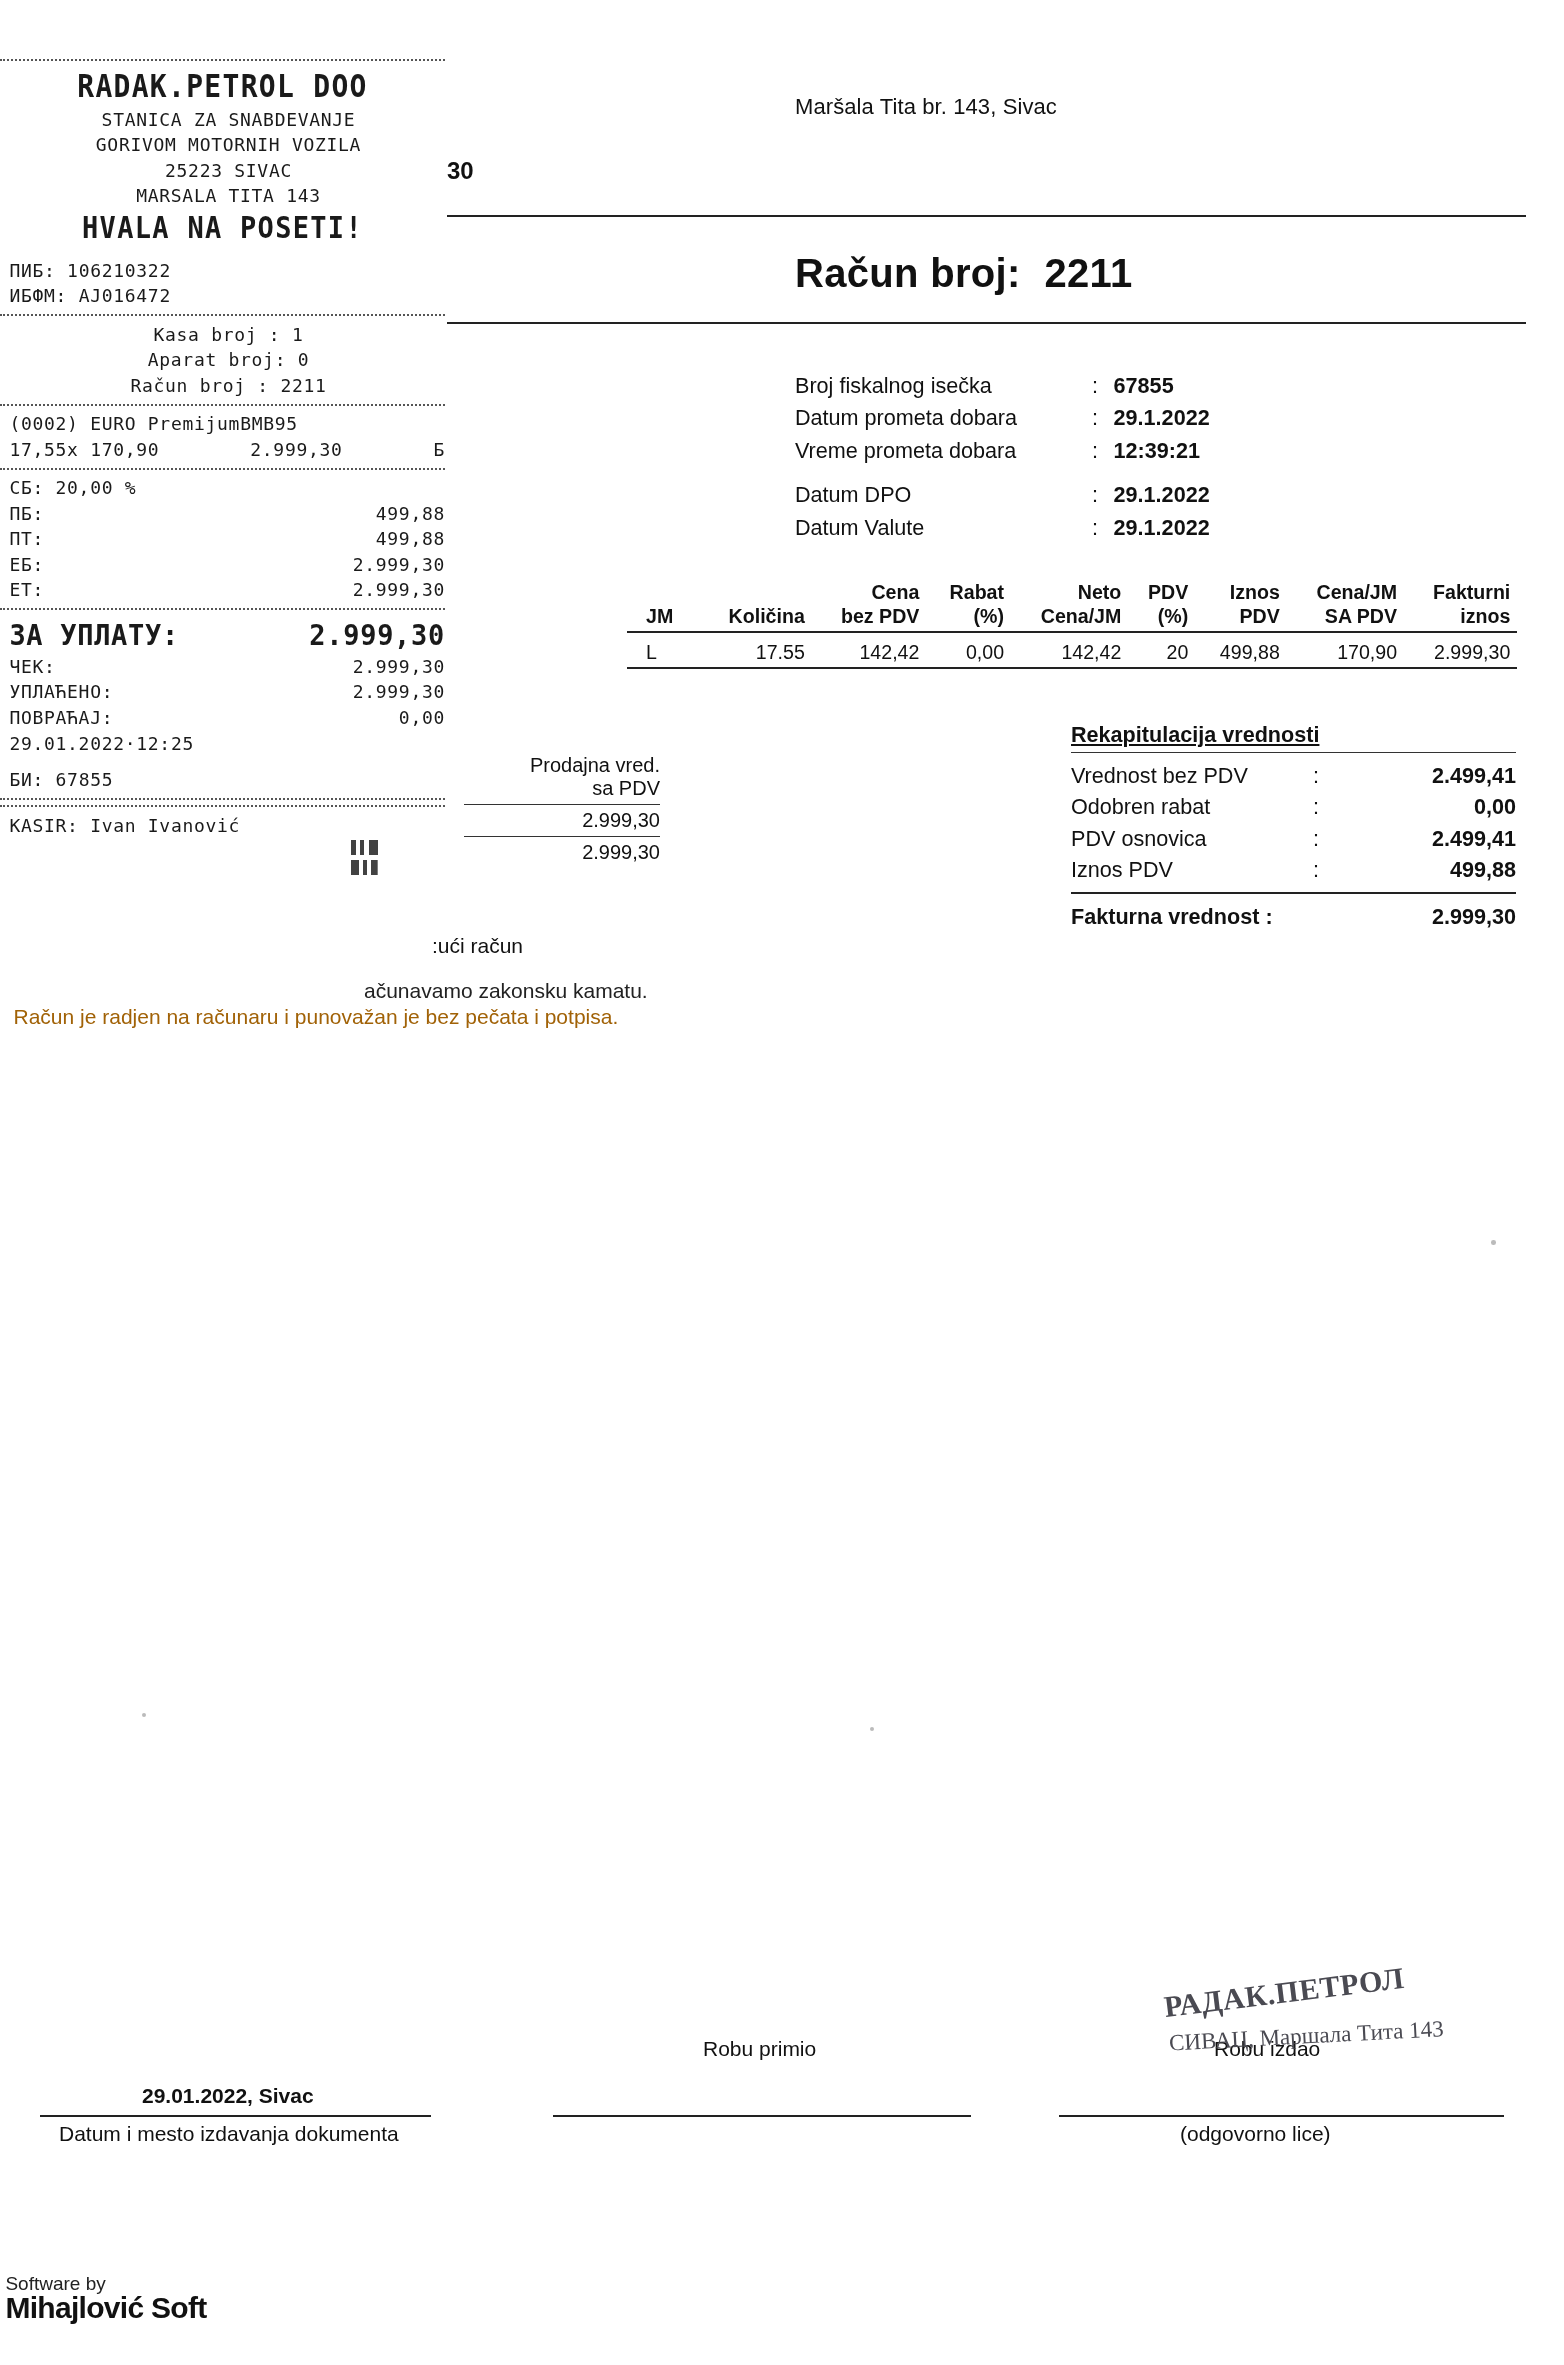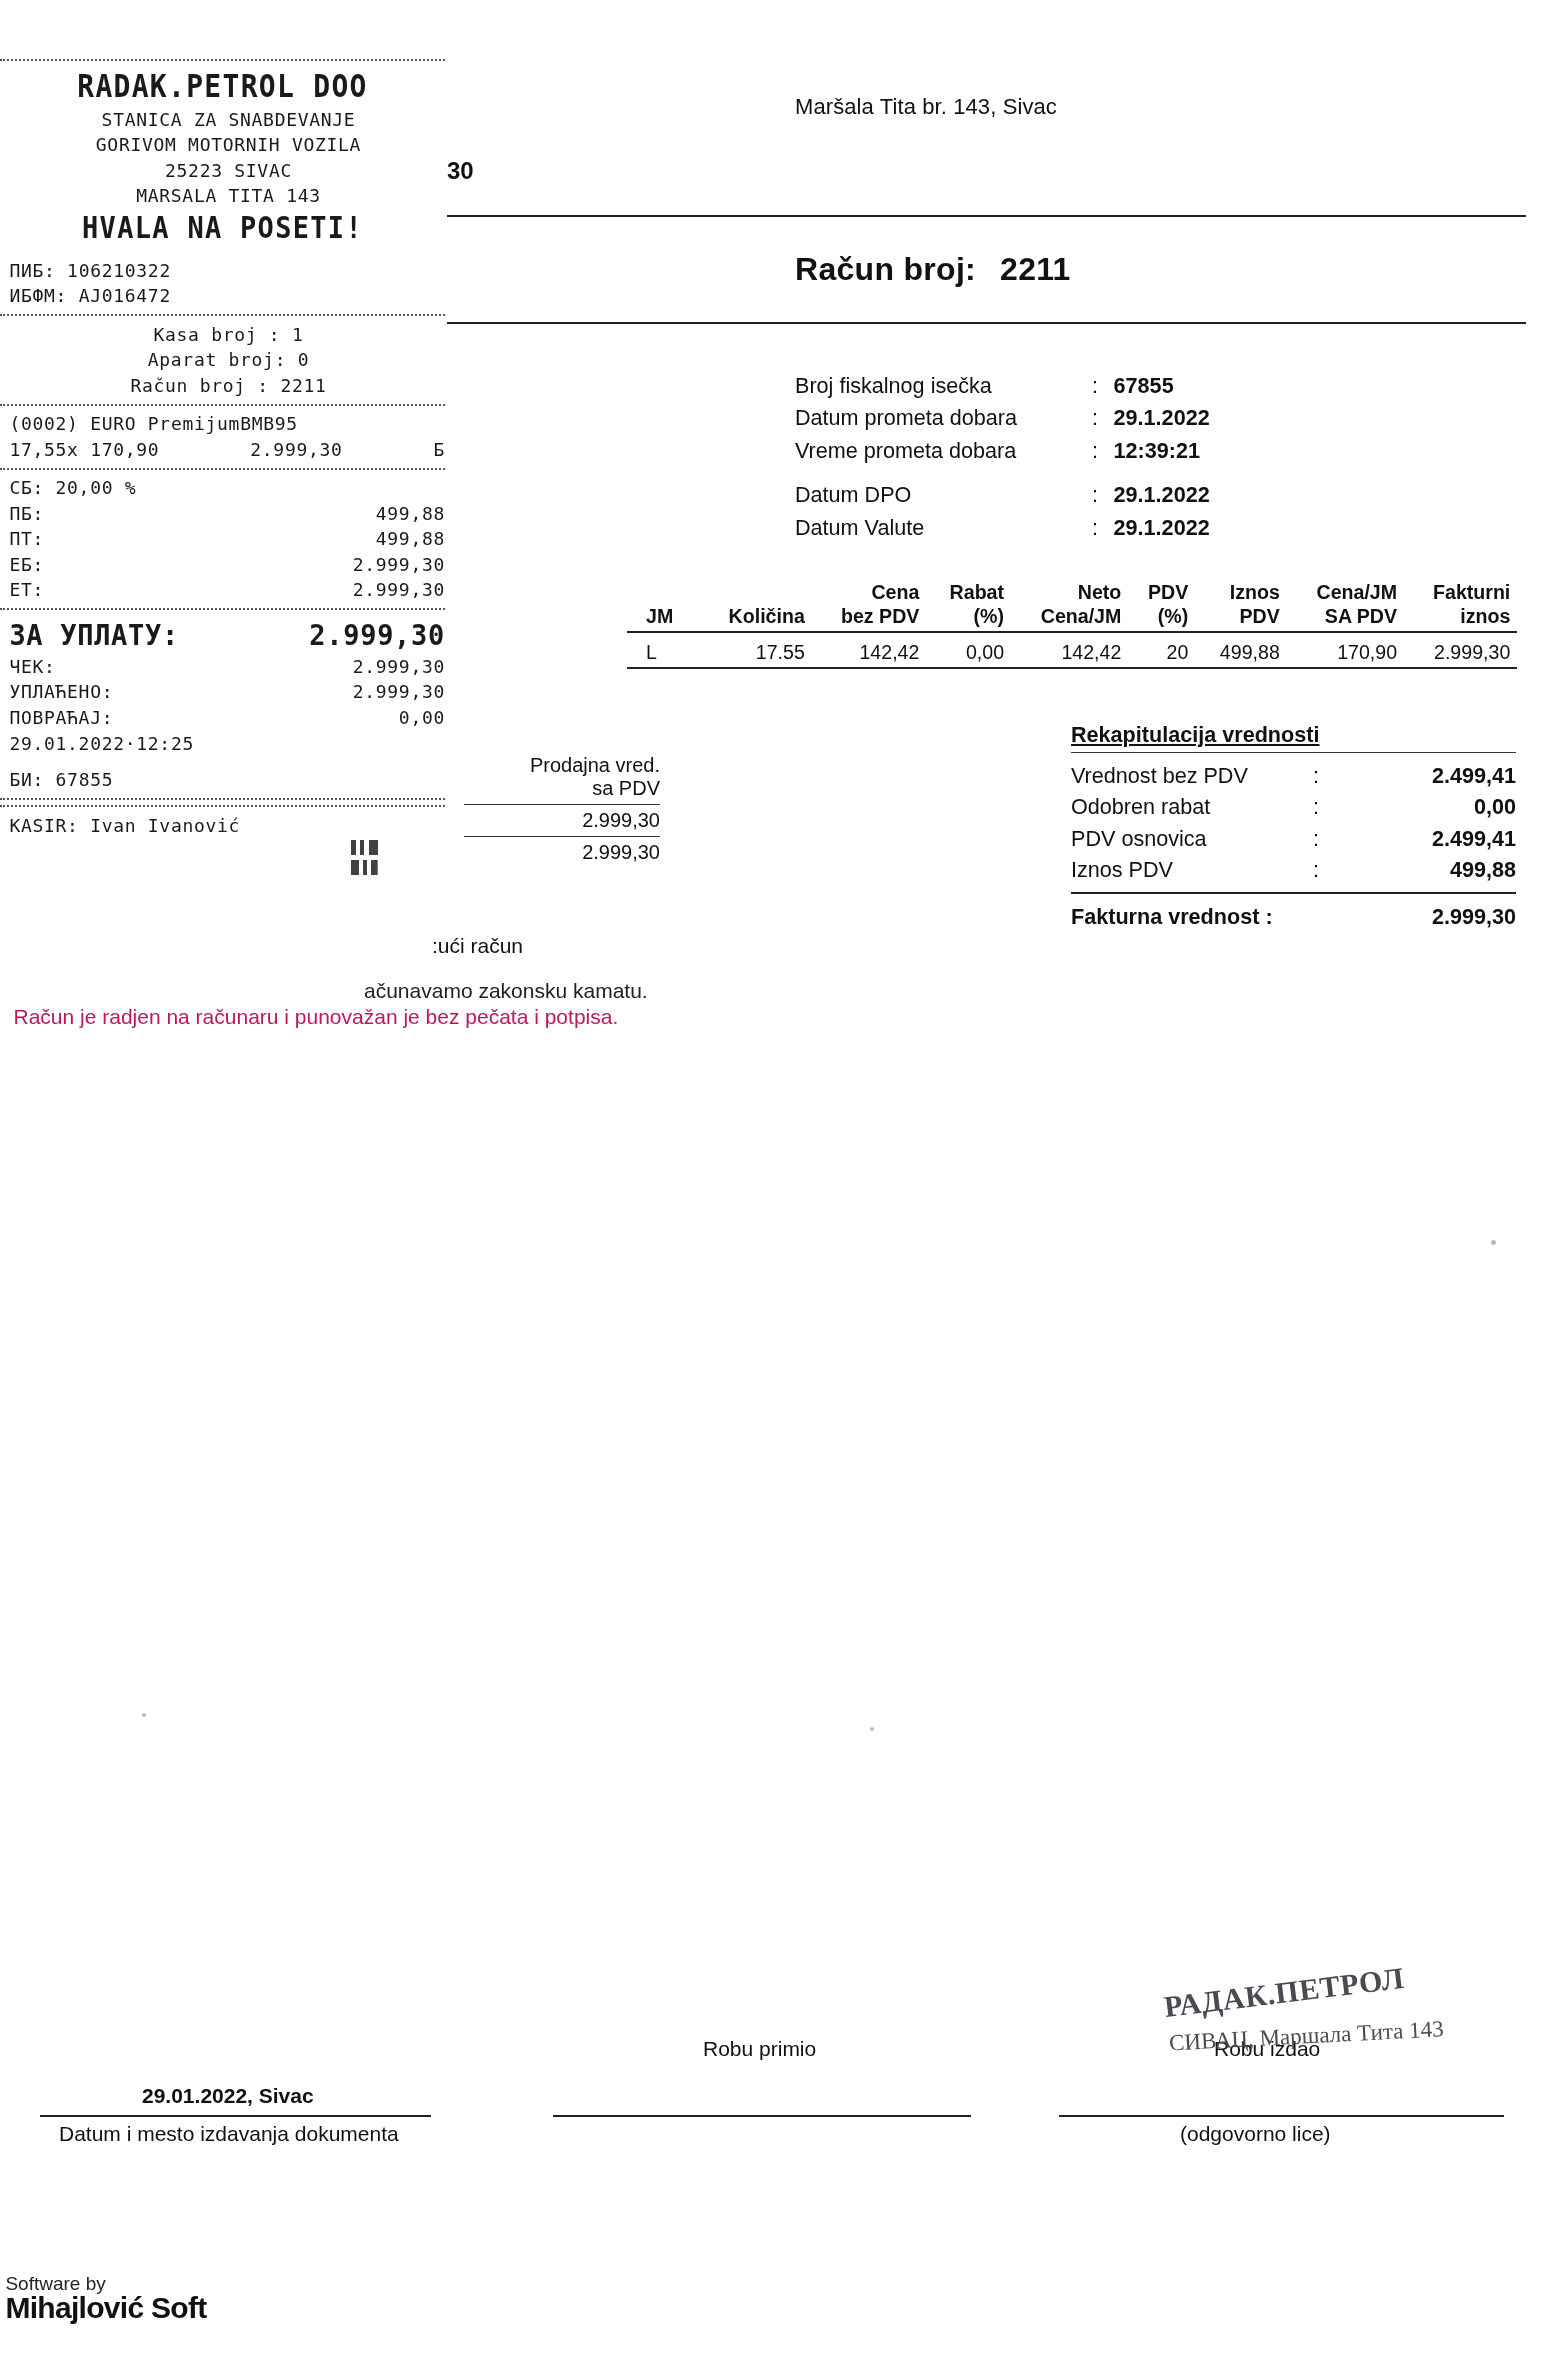--- a/index.html
+++ b/index.html
@@ -117,21 +117,21 @@
     background: #222;
     height: 2px;
   }
   .rule.r1 { left: 447px; top: 215px; width: 1079px; }
   .rule.r2 { left: 447px; top: 322px; width: 1079px; }
 
   .racun-broj {
     position: absolute;
     left: 795px;
     top: 251px;
-    font-size: 32px;
+    font-size: 40px;
     font-weight: bold;
     letter-spacing: 0.3px;
   }
   .racun-broj .num { margin-left: 24px; }
 
   .meta {
     position: absolute;
     left: 795px;
     top: 370px;
     font-size: 21.6px;
@@ -234,21 +234,21 @@
     left: 364px;
     top: 979px;
     font-size: 21px;
     color: #222;
   }
   .tail-note3 {
     position: absolute;
     left: 13.5px;
     top: 1005px;
     font-size: 21px;
-    color: #be185d;
+    color: #a16207;
   }
 
   
   .sig-left-date {
     position: absolute;
     left: 142px;
     top: 2084px;
     font-size: 21px;
     font-weight: bold;
   }

